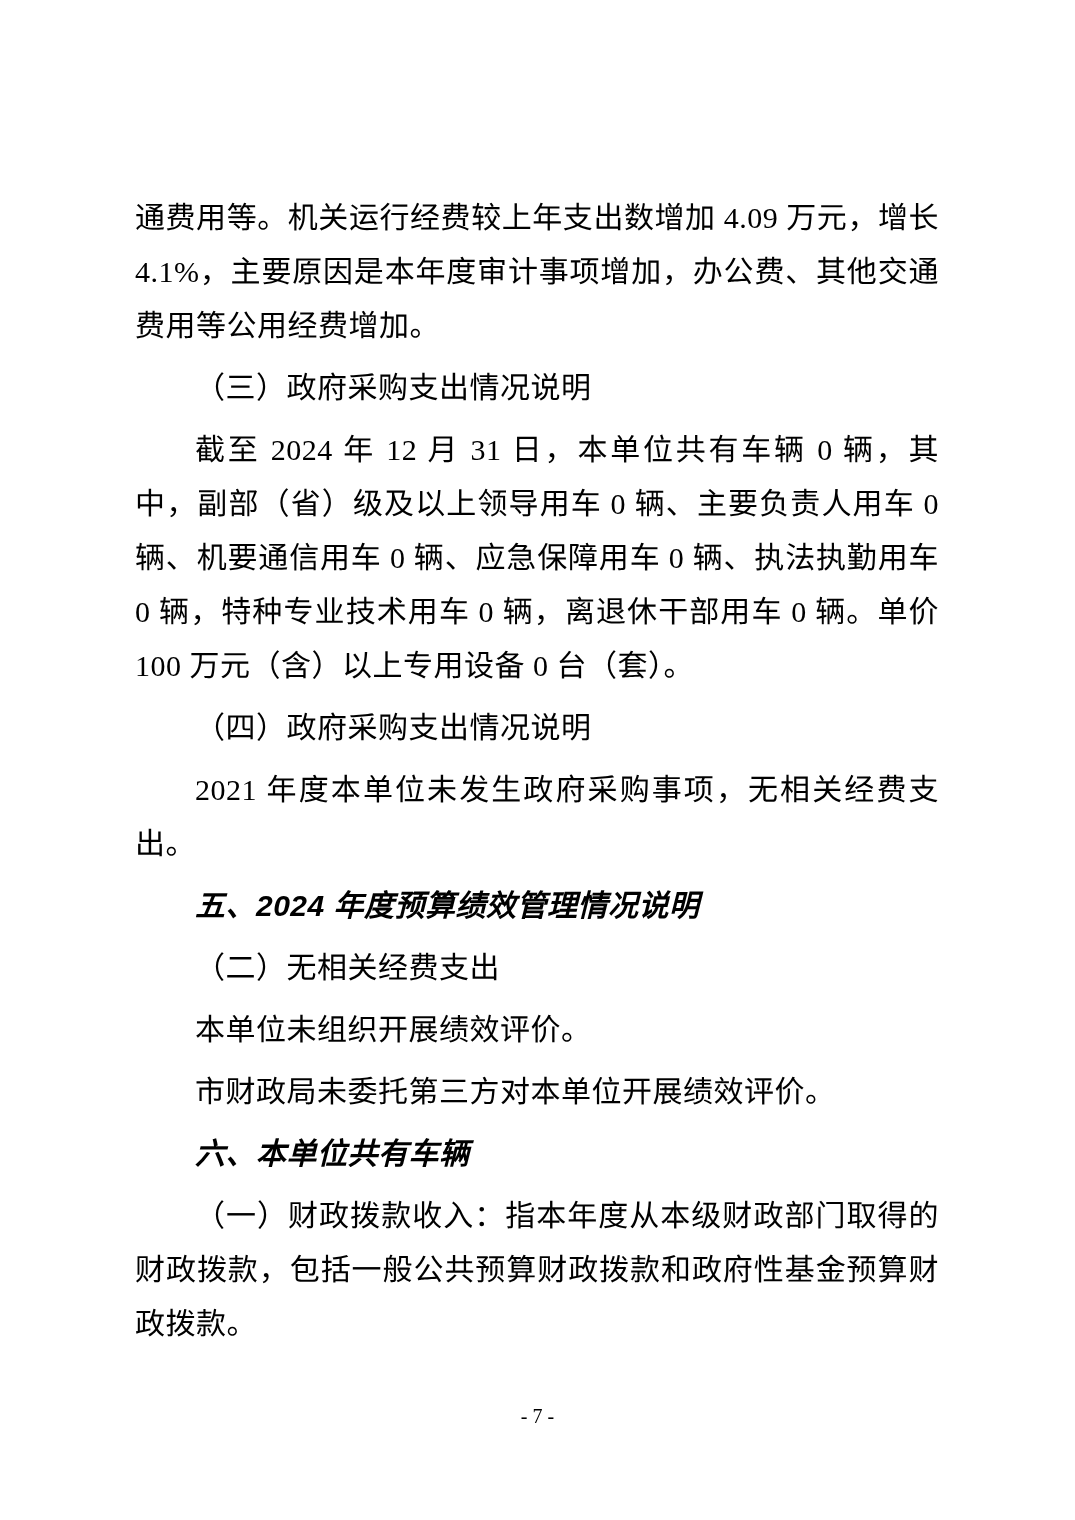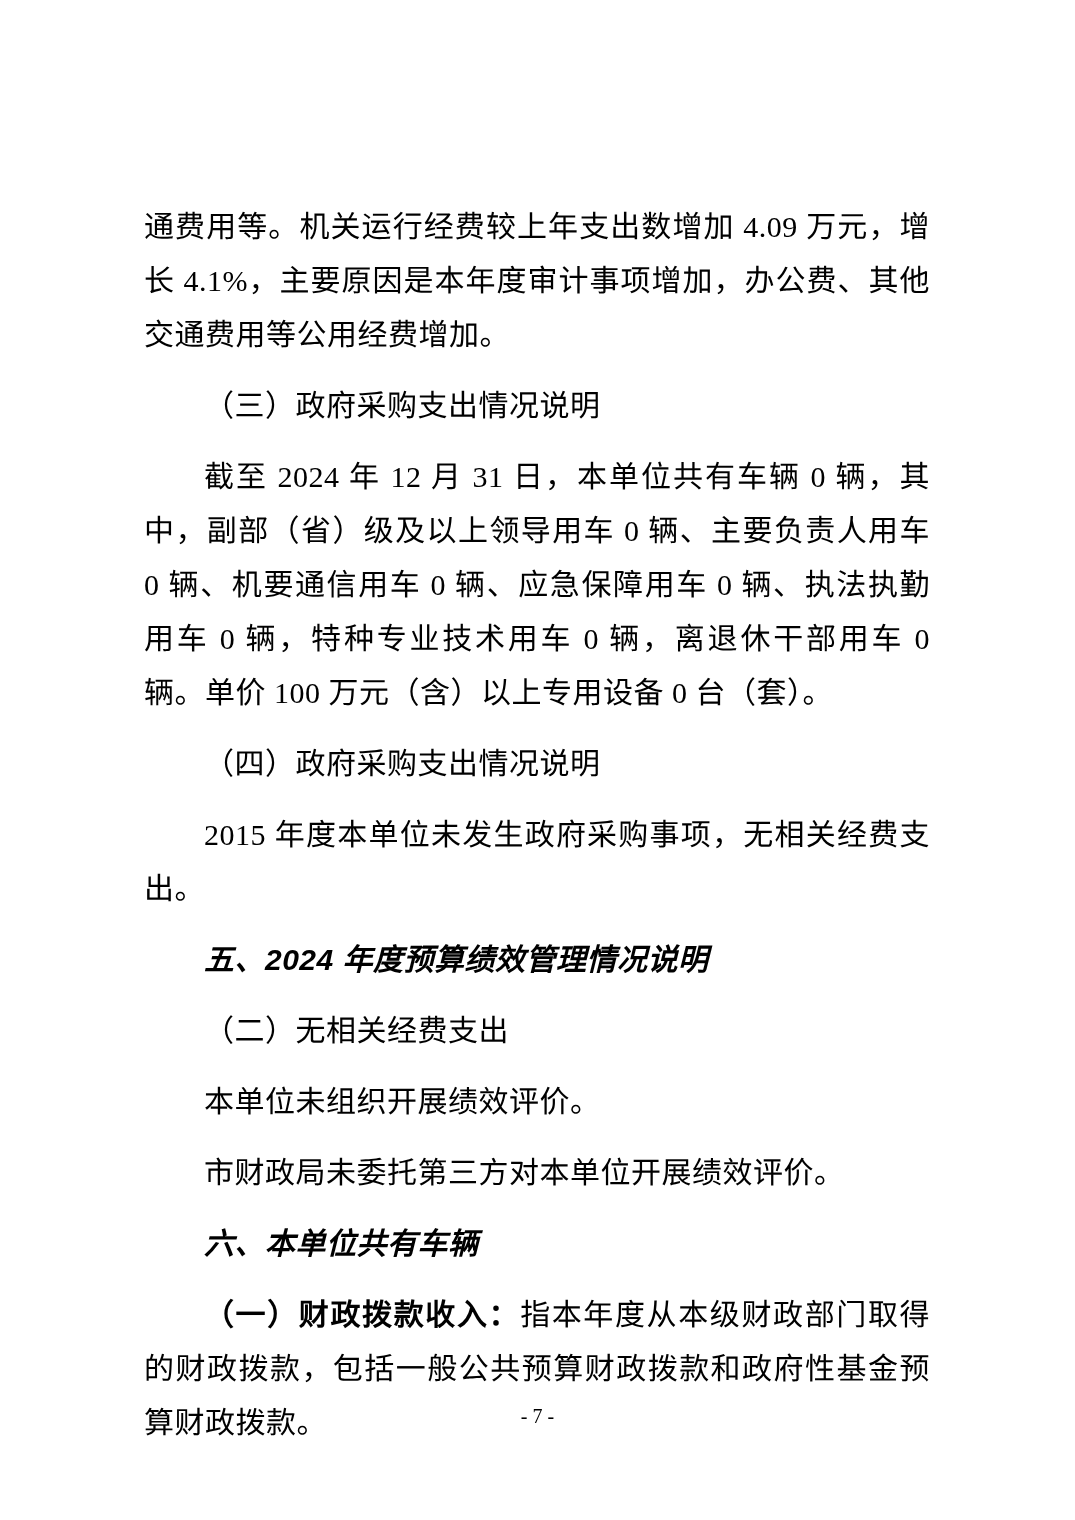--- a/index.html
+++ b/index.html
@@ -16,38 +16,38 @@
     font-family: "Liberation Serif", "DejaVu Serif", serif;
     overflow: hidden;
   }
   .content {
     position: absolute;
     left: 127px;
     top: 183px;
     width: 820px;
   }
   .content p {
-    margin: 17px;
+    margin: 8px;
     font-size: 30px;
     line-height: 54px;
     text-align: justify;
     text-justify: inter-ideograph;
     letter-spacing: 0.5px;
   }
   .indent {
     text-indent: 2em;
   }
   .section-heading {
     font-family: "Liberation Sans", "DejaVu Sans", sans-serif;
     font-weight: 700;
     letter-spacing: 0px;
     font-style: italic;
   }
   .term-lead {
-    font-weight: 700;
+    font-weight: 400;
   }
   .page-number {
     position: absolute;
     left: 0;
     top: 1402px;
     width: 100%;
     text-align: center;
     font-size: 20px;
     line-height: 28px;
     color: #000000;
@@ -60,21 +60,21 @@
   <div class="content">
 
     <p>通费用等。机关运行经费较上年支出数增加 4.09 万元，增长 4.1%，主要原因是本年度审计事项增加，办公费、其他交通费用等公用经费增加。</p>
 
     <p class="indent">（三）政府采购支出情况说明</p>
 
     <p class="indent">截至 2024 年 12 月 31 日，本单位共有车辆 0 辆，其中，副部（省）级及以上领导用车 0 辆、主要负责人用车 0 辆、机要通信用车 0 辆、应急保障用车 0 辆、执法执勤用车 0 辆，特种专业技术用车 0 辆，离退休干部用车 0 辆。单价 100 万元（含）以上专用设备 0 台（套）。</p>
 
     <p class="indent">（四）政府采购支出情况说明</p>
 
-    <p class="indent">2015 年度本单位未发生政府采购事项，无相关经费支出。</p>
+    <p class="indent">2021 年度本单位未发生政府采购事项，无相关经费支出。</p>
 
     <p class="indent section-heading">五、2024 年度预算绩效管理情况说明</p>
 
 
 
     <p class="indent">（二）无相关经费支出</p>
 
     <p class="indent">本单位未组织开展绩效评价。</p>
 
 

